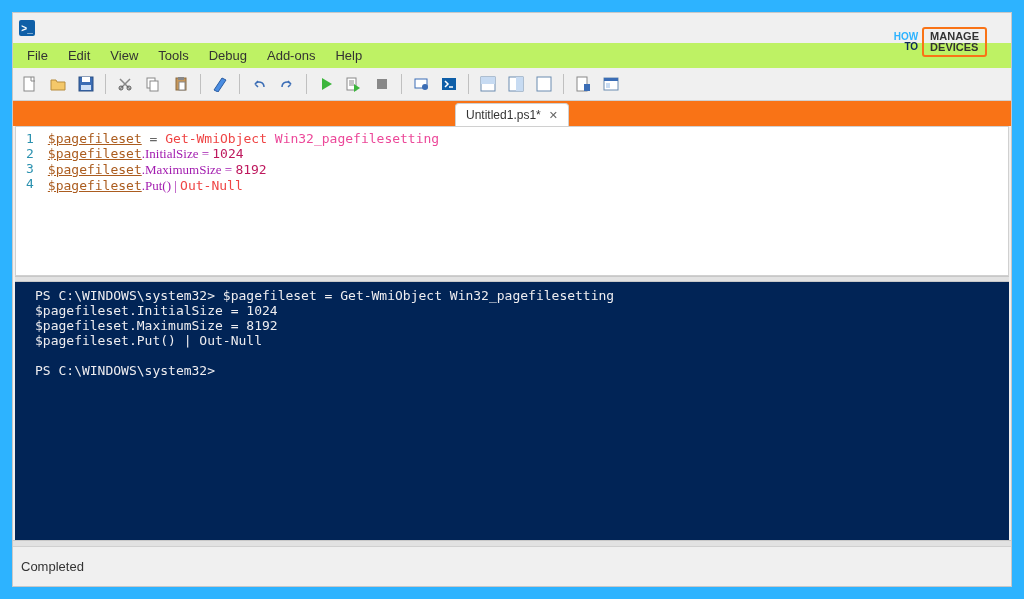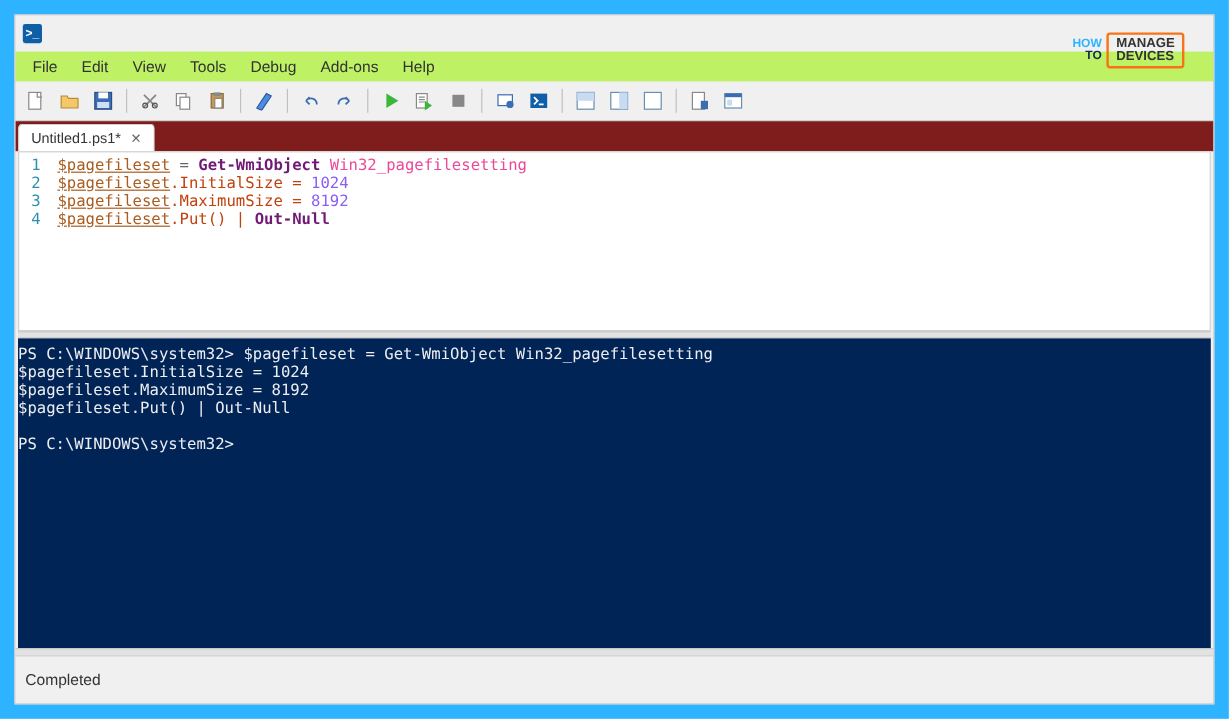--- a/index.html
+++ b/index.html
@@ -82,21 +82,22 @@
 .content {
   flex: 1;
   display: flex;
   flex-direction: column;
   background: #f0f0f0;
   min-height: 0;
 }
 .tabs {
   display: flex;
   padding: 2px 2px 0;
-  background: #7f1d1d;
+  background: #f97316;
+  justify-content: center;
 }
 .tab {
   background: #fff;
   border: 1px solid #d0d0d0;
   border-bottom: none;
   border-radius: 4px 4px 0 0;
   padding: 4px 8px 4px 10px;
   font-size: 12px;
   display: flex;
   align-items: center;
@@ -117,38 +118,38 @@
   color: #2b91af;
   padding: 4px 8px 4px 10px;
   text-align: right;
   user-select: none;
 }
 .code {
   padding: 4px 6px;
   white-space: pre;
 }
 .tok-var { color: #ab5c1f; text-decoration: underline; }
-.tok-cmd { color: #701a75; font-weight: bold; }
+.tok-cmd { color: #ef4444; }
 .tok-barew { color: #ec4899; }
-.tok-num { color: #8b5cf6; }
+.tok-num { color: #be185d; }
 .tok-op { color: #666; }
-.tok-member { color: #c2410c; }
+.tok-member { color: #a21caf; font-family: Liberation Serif, serif; }
 .splitter {
   height: 6px;
   background: #e2e2e2;
   border-top: 1px solid #c8c8c8;
   border-bottom: 1px solid #c8c8c8;
   margin: 0 2px;
 }
 .console {
   background: #012456;
   color: #eeedf0;
   font-family: Consolas, monospace;
   font-size: 13px;
-  padding: 6px 0;
+  padding: 6px 20px;
   white-space: pre;
   flex: 1;
   min-height: 150px;
   overflow: hidden;
   margin: 0 2px;
 }
 .splitter2 {
   height: 6px;
   background: #e2e2e2;
   border-top: 1px solid #c8c8c8;

